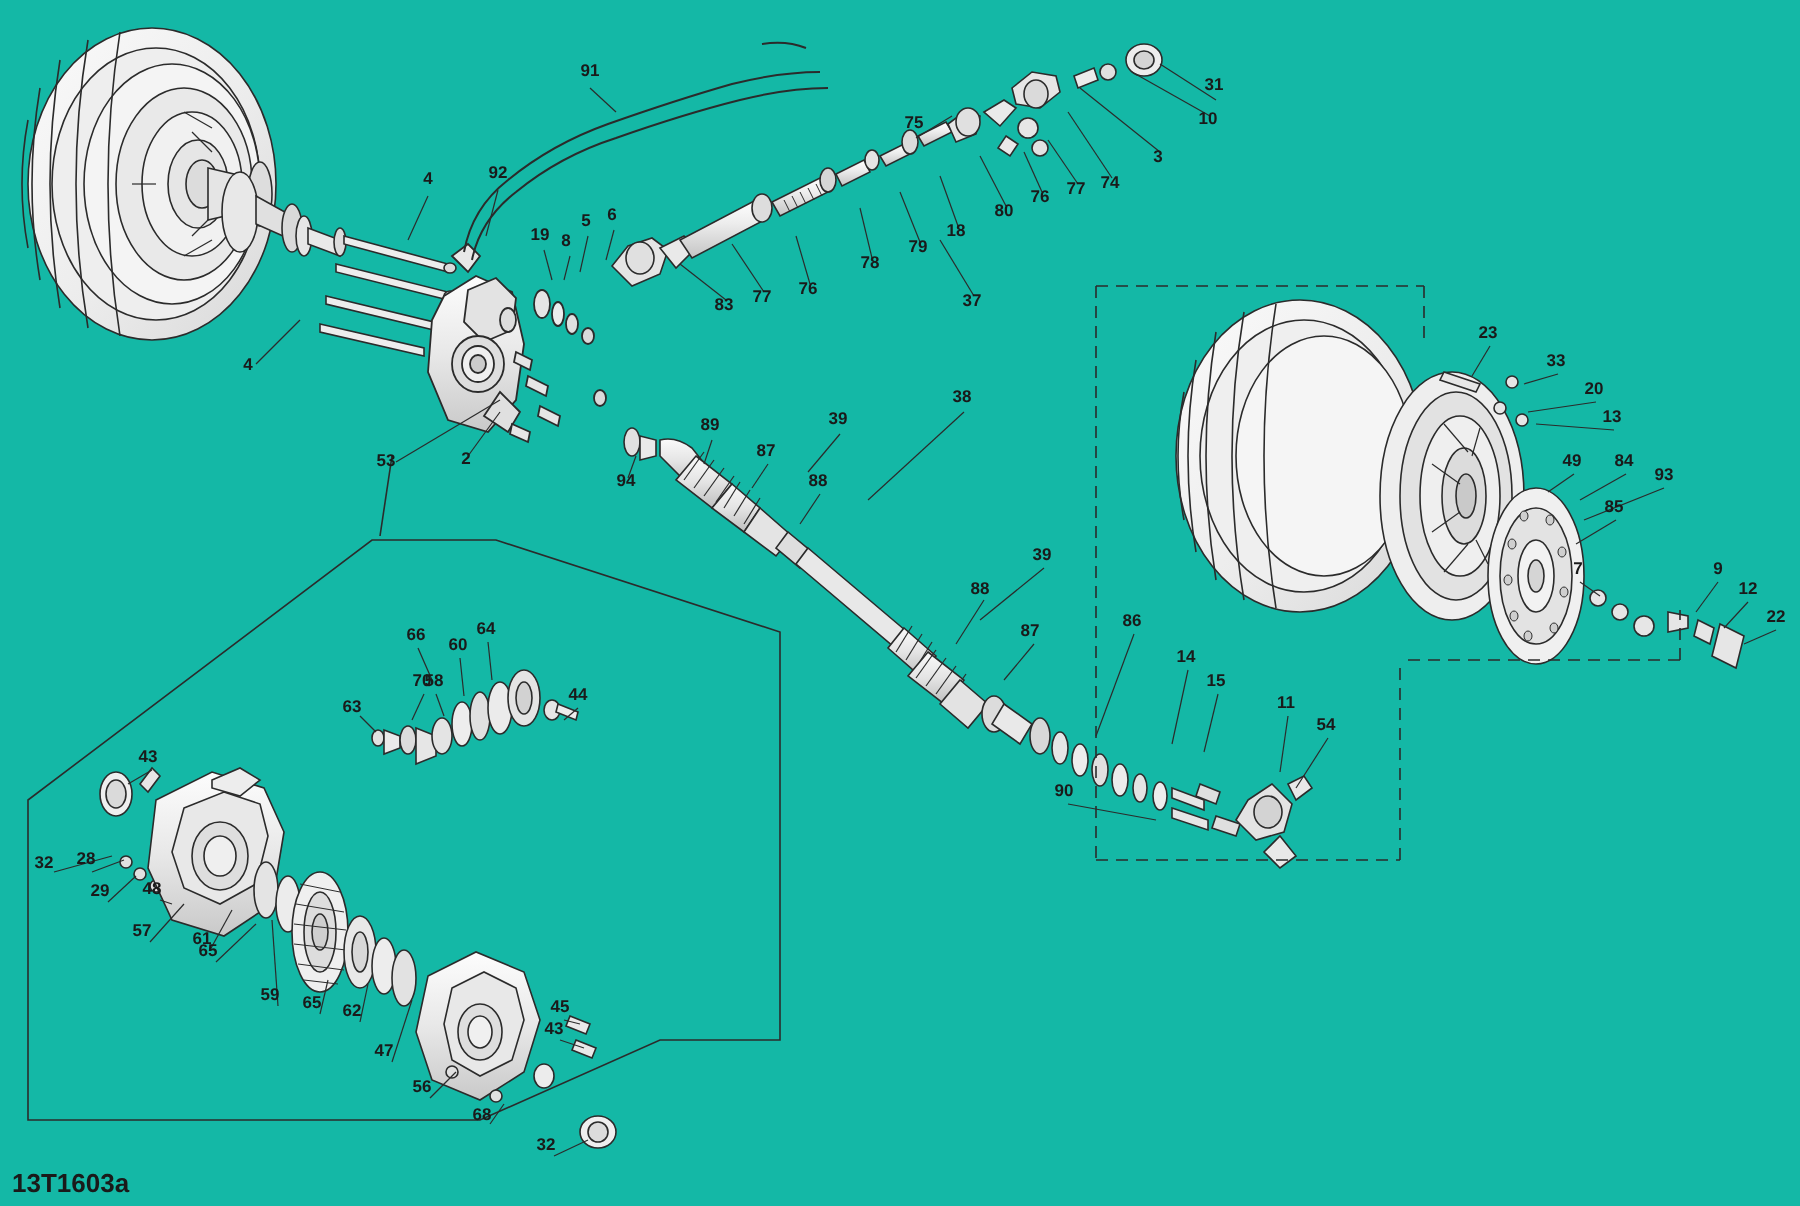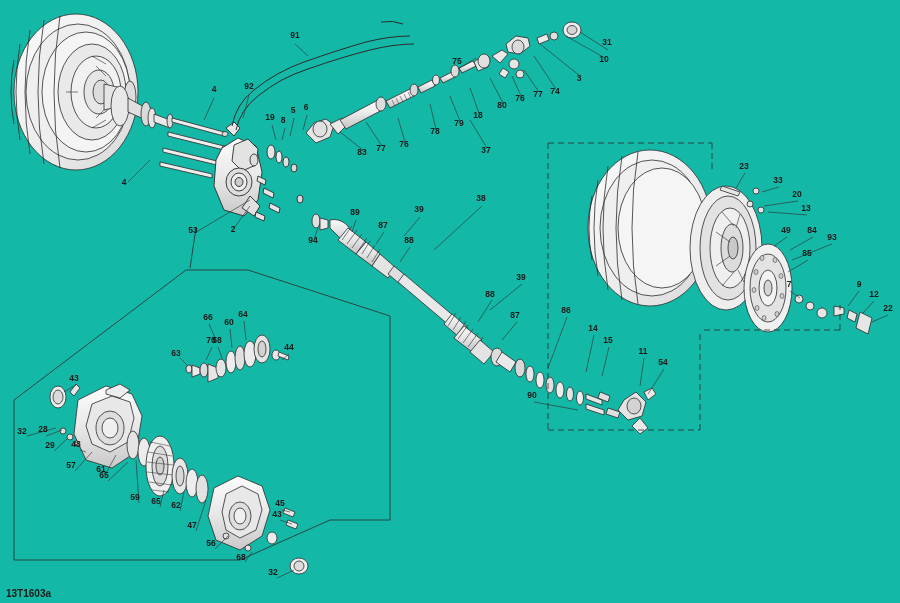--- a/index.html
+++ b/index.html
@@ -27,21 +27,21 @@
   }
   .cl {
     font-family: "Liberation Sans", sans-serif;
     font-size: 8.5px;
     fill: #1a1a1a;
   }
   .footer-code {
     position: absolute;
     left: 6px;
     bottom: 4px;
-    font-size: 10px;
+    font-size: 13px;
     color: #1a1a1a;
     font-family: "Liberation Sans", sans-serif;
   }
 </style>
 </head>
 <body>
 
 <div id="page">
 
   <svg id="diagram-svg" viewBox="0 0 900 603">

